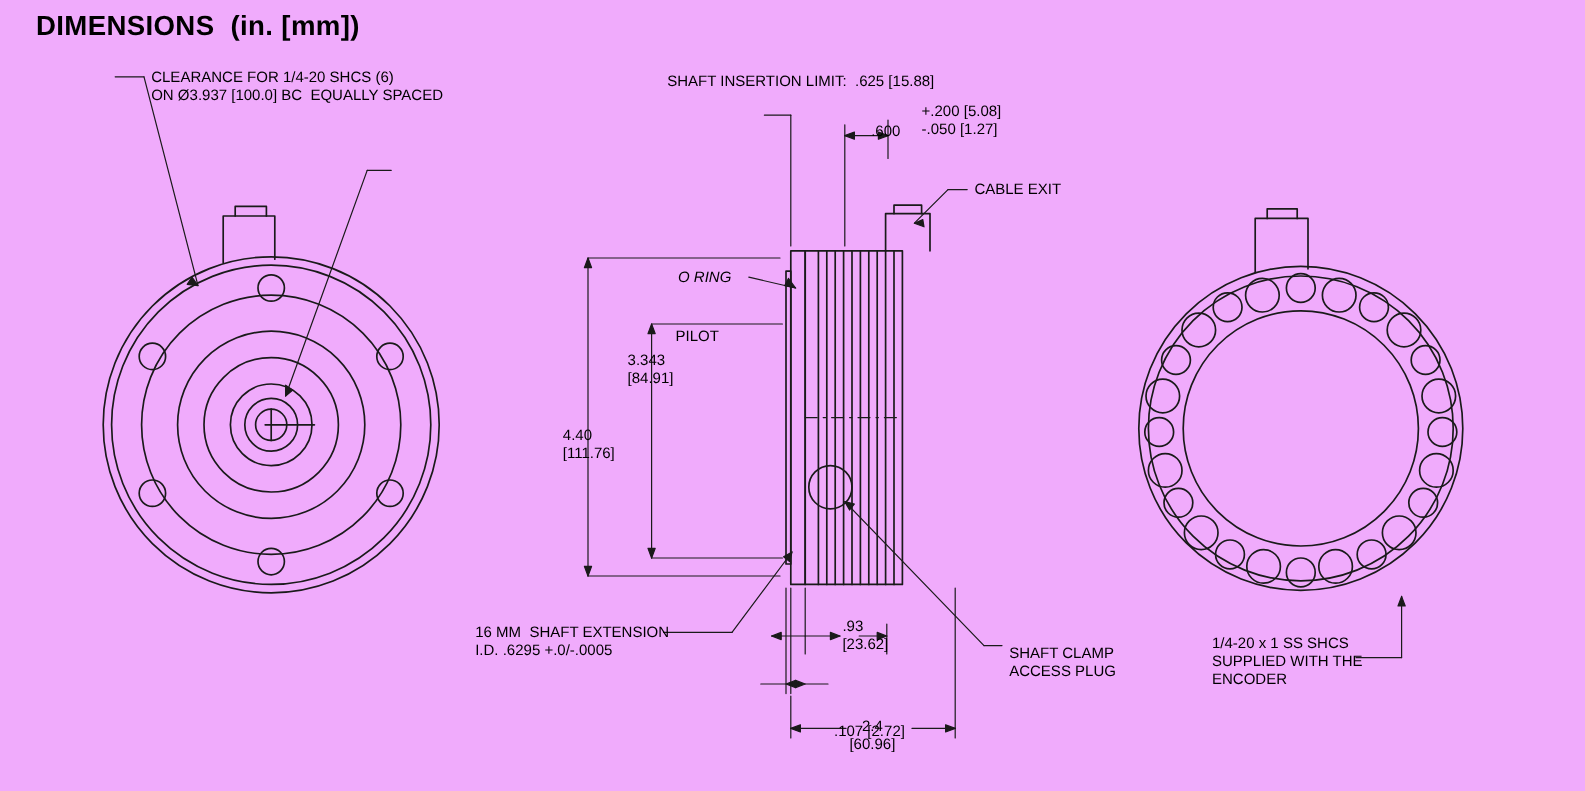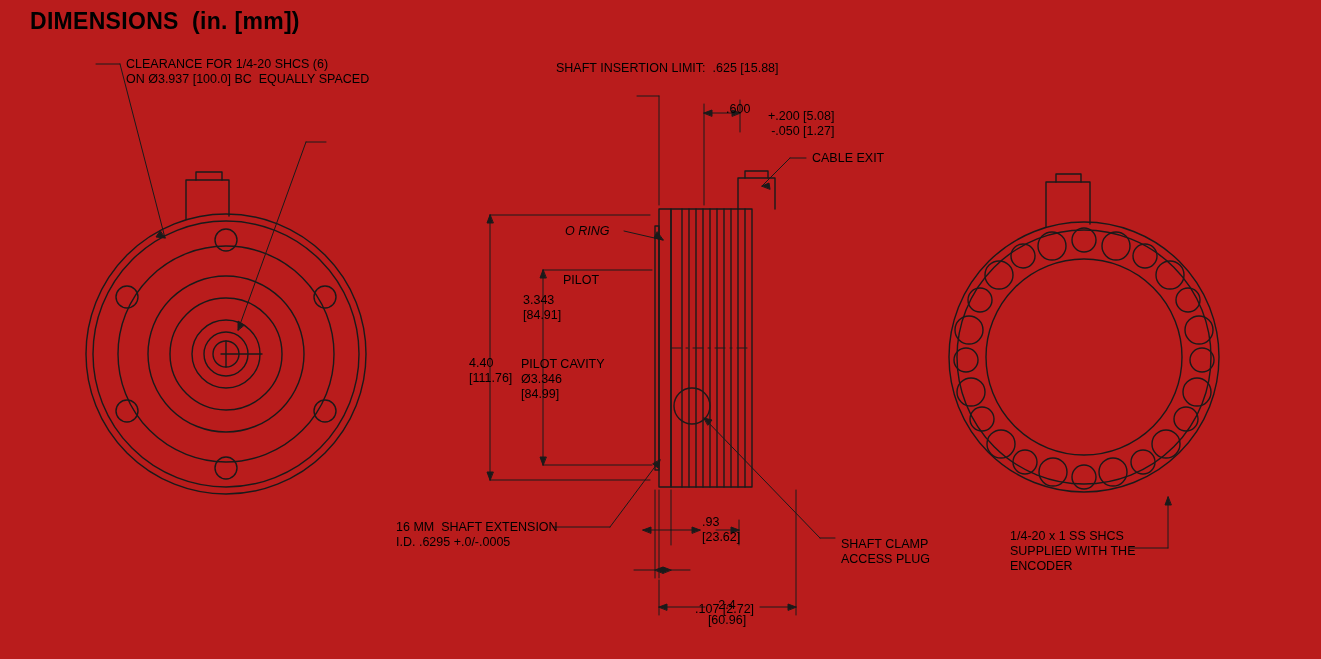--- a/index.html
+++ b/index.html
@@ -9,21 +9,21 @@
   }
   body {
     font-family: "Liberation Sans", sans-serif;
     color: #000000;
   }
   #page {
     position: relative;
     width: 1321px;
     height: 659px;
     overflow: hidden;
-    background: #b91c1c;
+    background: #f0abfc;
   }
   #title {
     position: absolute;
     left: 30px;
     top: 8px;
     font-size: 23px;
     font-weight: bold;
     letter-spacing: 0.3px;
     white-space: pre;
   }
@@ -227,38 +227,35 @@
   </svg>
 
   <div class="lbl" style="left:126px; top:57px;">CLEARANCE FOR 1/4-20 SHCS (6)
 ON Ø3.937 [100.0] BC  EQUALLY SPACED</div>
 
 
   <div class="lbl" style="left:556px; top:61px;">SHAFT INSERTION LIMIT:  .625 [15.88]</div>
 
   <div class="lbl" style="left:726px; top:102px;">.600</div>
 
-  <div class="lbl" style="left:768px; top:109px;text-align:right;">+.200 [5.08]
+  <div class="lbl" style="left:768px; top:86px;">+.200 [5.08]
 -.050 [1.27]</div>
 
   <div class="lbl" style="left:812px; top:151px;">CABLE EXIT</div>
 
   <div class="lbl" style="left:565px; top:224px;font-style:italic;">O RING</div>
 
   <div class="lbl" style="left:563px; top:273px;">PILOT</div>
 
   <div class="lbl" style="left:523px; top:293px;">3.343
 [84.91]</div>
 
   <div class="lbl" style="left:469px; top:356px;">4.40
 [111.76]</div>
 
-  <div class="lbl" style="left:521px; top:357px;">PILOT CAVITY
-Ø3.346
-[84.99]</div>
 
   <div class="lbl" style="left:396px; top:520px;">16 MM  SHAFT EXTENSION
 I.D. .6295 +.0/-.0005</div>
 
   <div class="lbl" style="left:672px; top:515px;padding-left:30px;">.93
 [23.62]</div>
 
   <div class="lbl" style="left:695px; top:582px;margin-top:20px;">.107 [2.72]</div>
 
   <div class="lbl center" style="left:686px; top:598px; width:82px;">2.4

